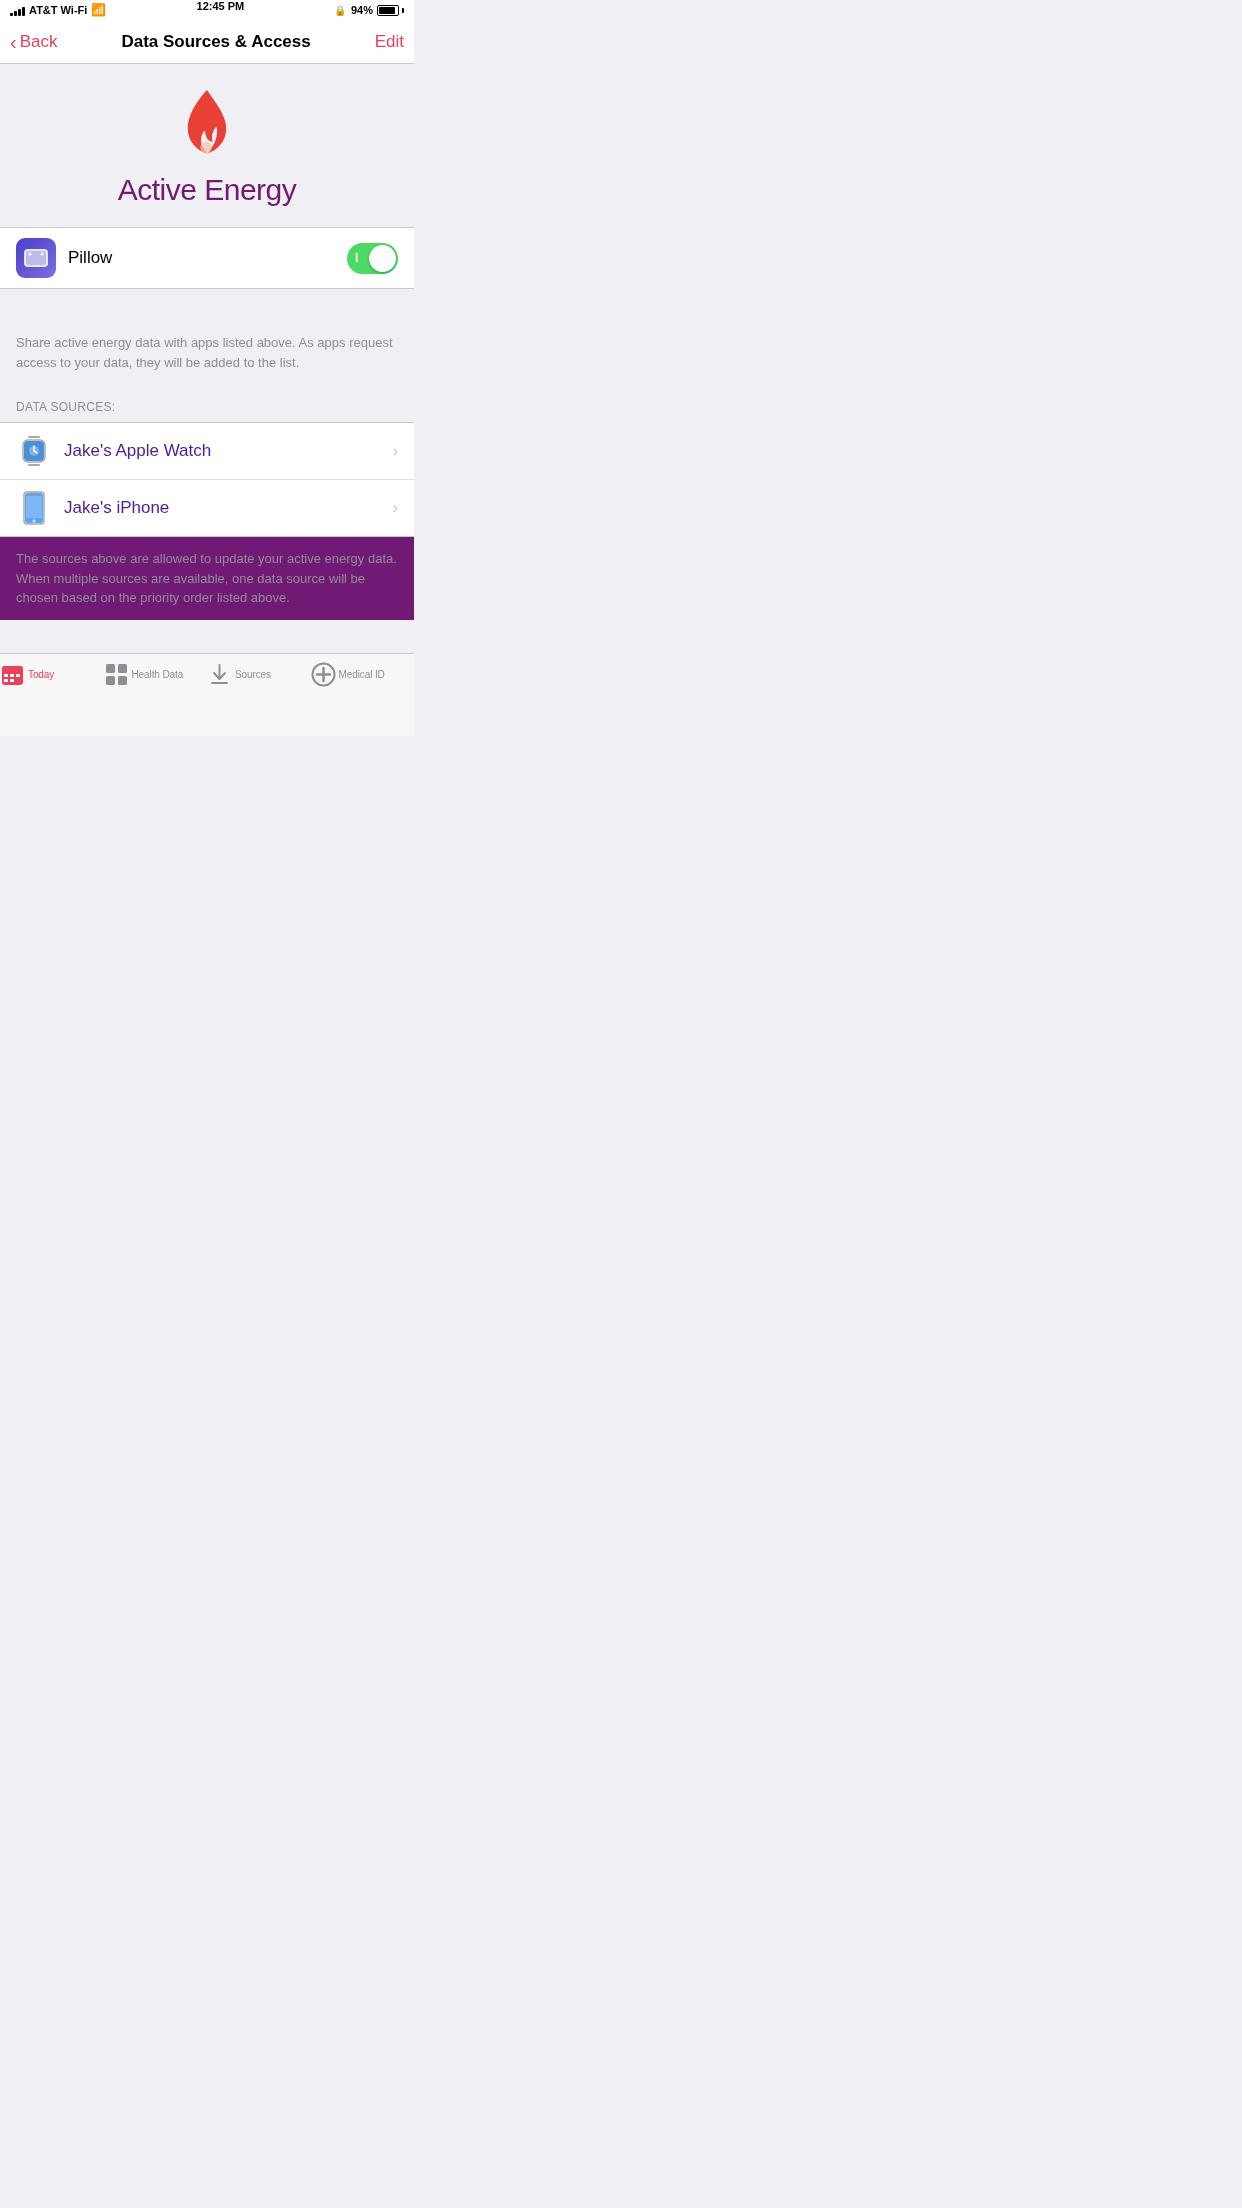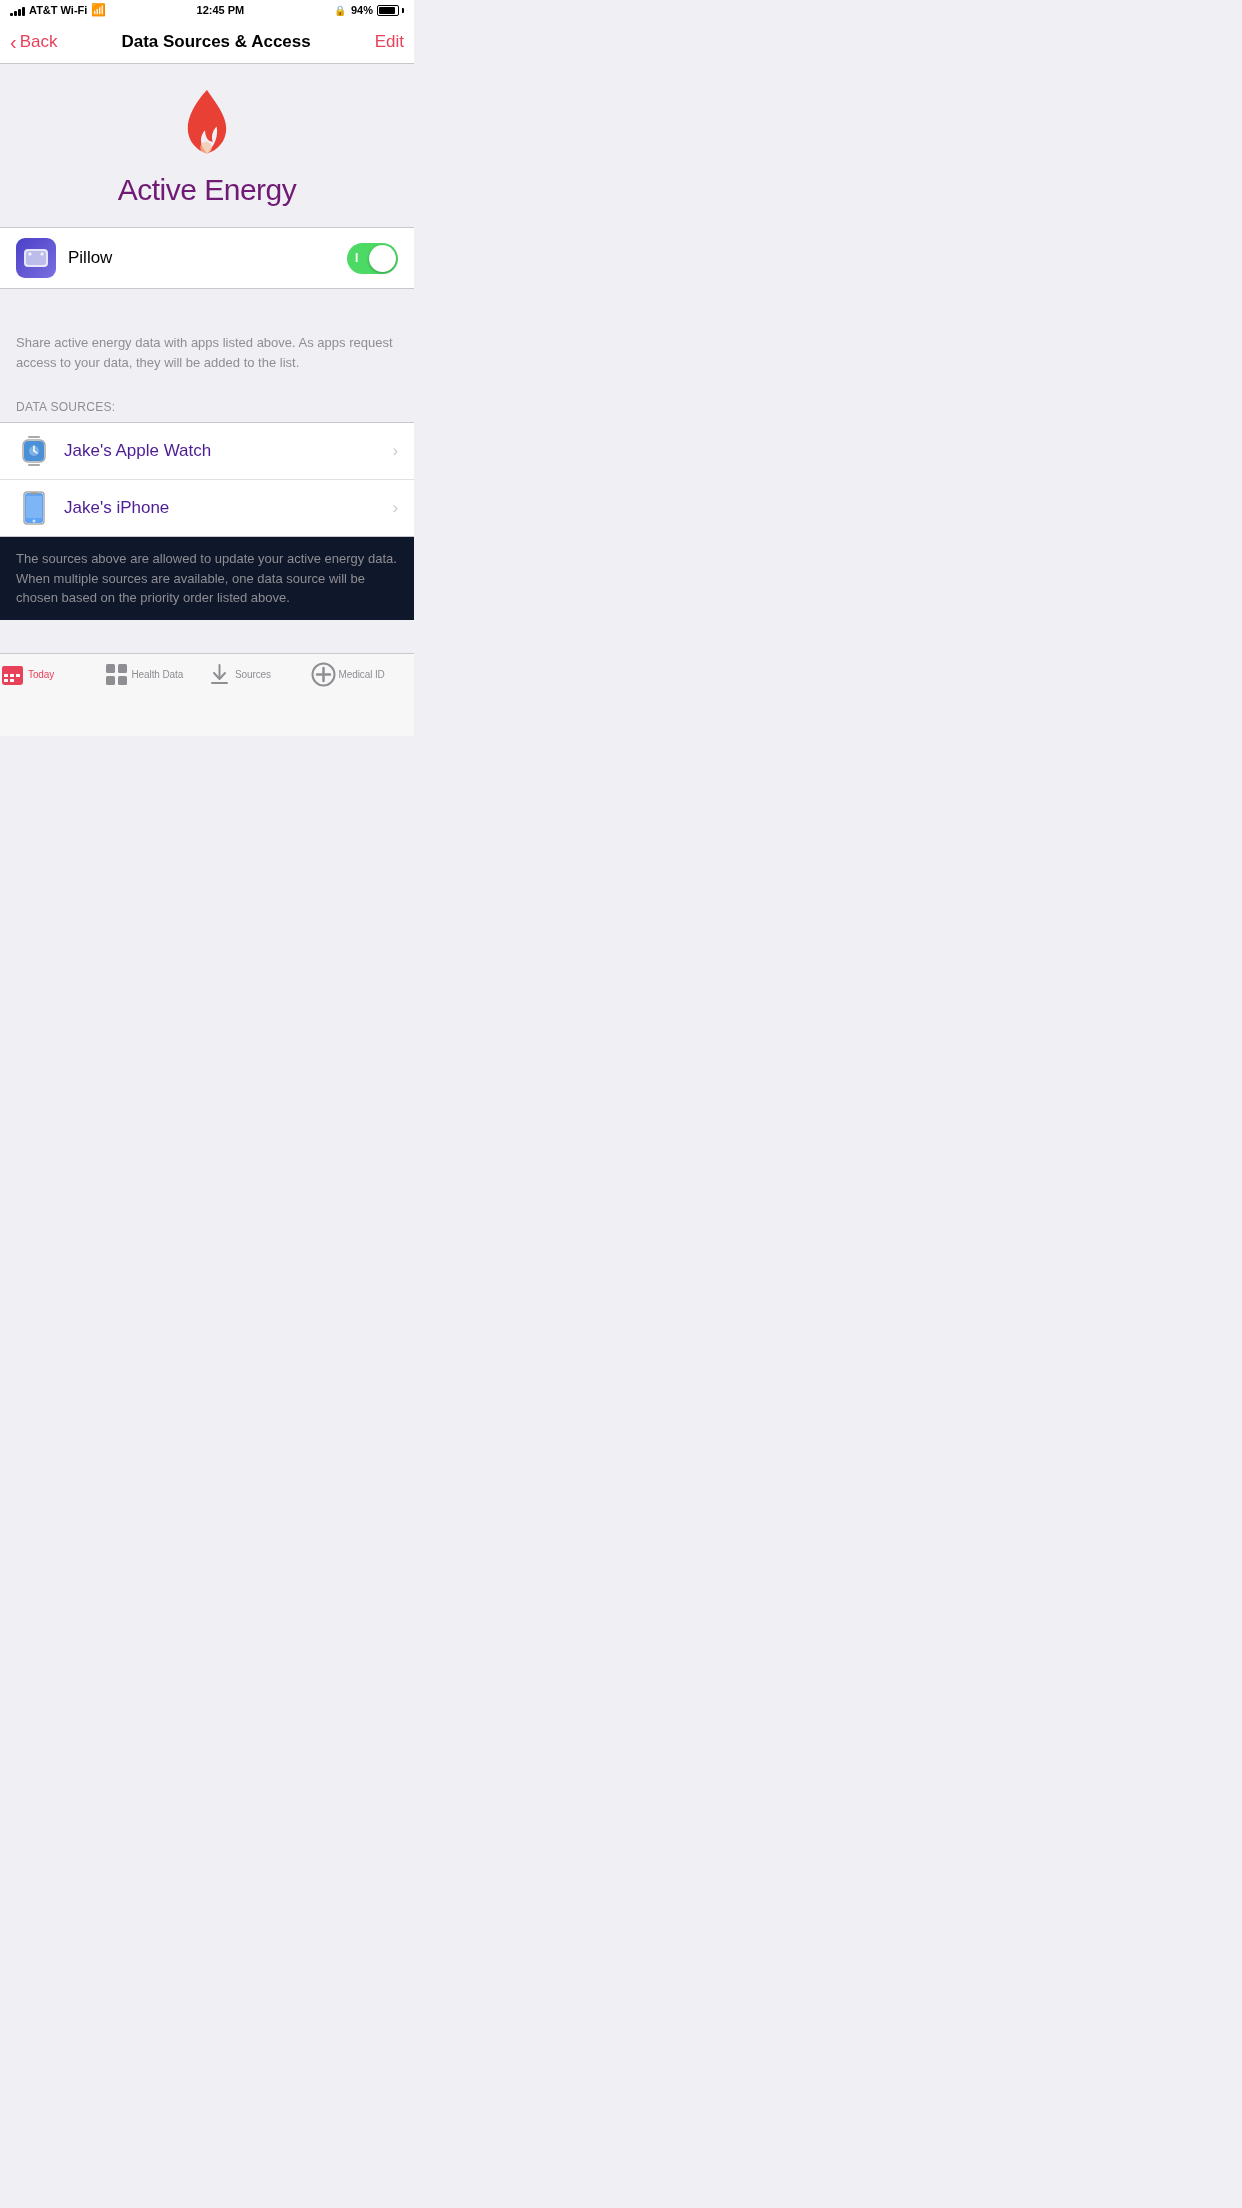--- a/index.html
+++ b/index.html
@@ -11,21 +11,20 @@
       font-family: -apple-system, 'San Francisco', 'Helvetica Neue', Arial, sans-serif;
       background: #efeff4;
       overflow: hidden;
       position: relative;
     }
 
     
     .status-bar {
       display: flex;
       justify-content: space-between;
-      align-items: center;
       height: 20px;
       background: #fff;
       padding: 0 10px;
       font-size: 12px;
       font-weight: 600;
     }
     .status-left {
       display: flex;
       align-items: center;
       gap: 4px;
@@ -248,21 +247,21 @@
       font-size: 17px;
       color: #4c1d95;
     }
     .chevron-right {
       color: #c7c7cc;
       font-size: 16px;
     }
 
     
     .footer-text {
-      background: #0f172a;
+      background: #701a75;
       padding: 12px 16px;
       font-size: 13px;
       color: #8e8e93;
       line-height: 1.5;
     }
 
     
     .tab-bar {
       position: absolute;
       bottom: 0;

